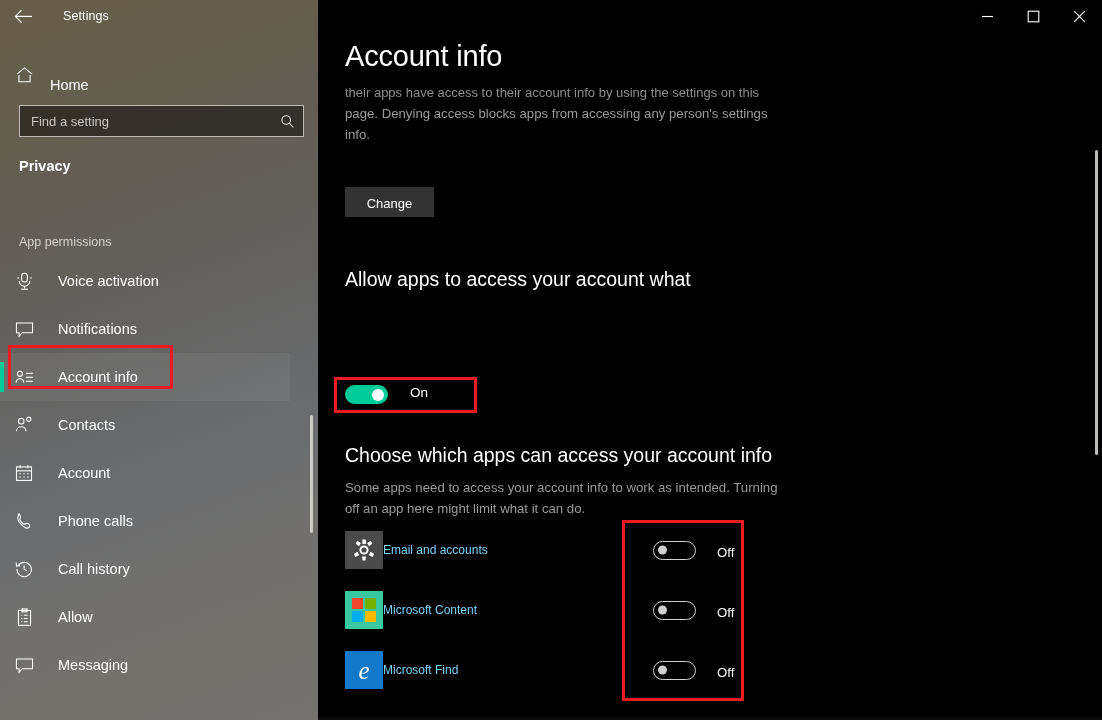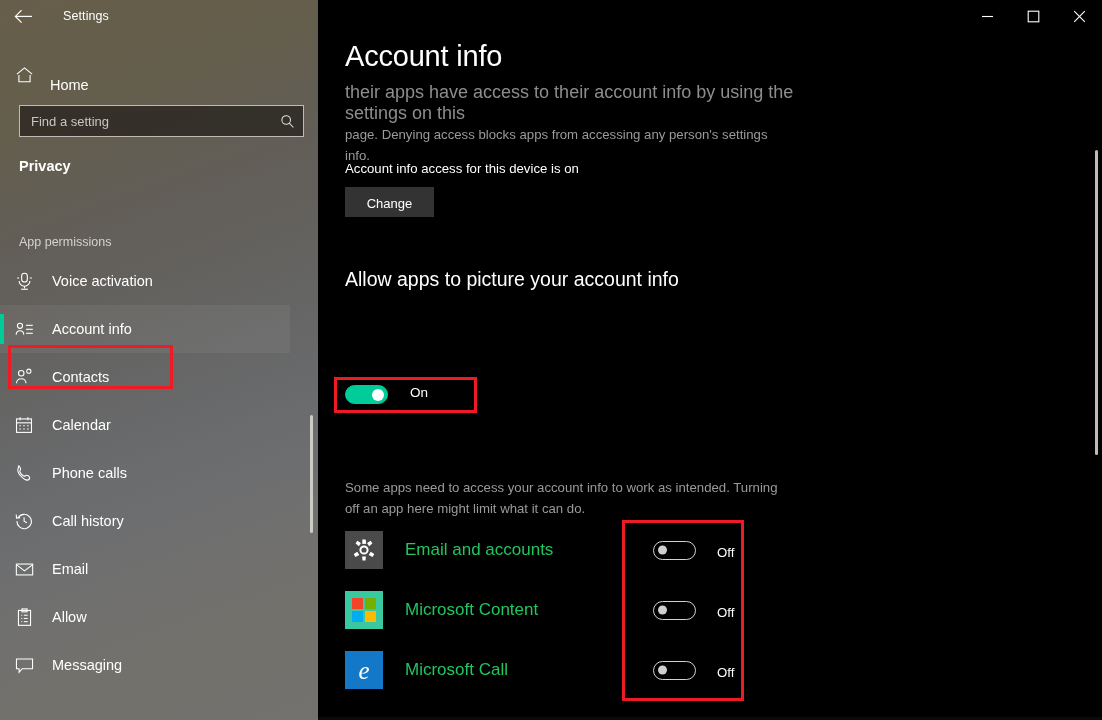--- a/index.html
+++ b/index.html
@@ -143,21 +143,21 @@
     box-sizing: border-box;
   }
   .nav-icon {
     width: 48px;
     display: flex; align-items: center; justify-content: center;
     flex: 0 0 48px;
   }
   .nav-label {
     font-size: 14.5px;
     color: #ffffff;
-    margin-left: 4px;
+    margin-left: 10px;
     white-space: nowrap;
   }
   .nav-item.selected:before {
     content: "";
     position: absolute;
     left: 0; top: 9px;
     width: 4px; height: 30px;
     background: var(--accent, #00cc99);
   }
   .nav-item.selected { background: rgba(255,255,255,0.055); }
@@ -205,21 +205,21 @@
   }
 
   
   .clipped-block {
     position: absolute;
     left: 27px; top: 82px;
     width: 452px;
     z-index: 2;
   }
   .clipped-line-hidden {
-    font-size: 18px;
+    font-size: 13px;
     line-height: 21px;
     color: #8d8d8d;
   }
   .clipped-line {
     font-size: 13.2px;
     line-height: 21px;
     color: #9a9a9a;
   }
 
   .device-status {
@@ -319,23 +319,22 @@
     display: flex;
     align-items: center;
   }
   .app-icon {
     width: 38px; height: 38px;
     flex: 0 0 38px;
     position: relative;
     overflow: hidden;
   }
   .app-name {
-    font-size: 17px;
-    color: #22c55e;
-    margin-left: 22px;
+    font-size: 12px;
+    color: #7dd3fc;
     white-space: nowrap;
   }
   .app-toggle-cell {
     position: absolute;
     left: 308px;
     display: flex; align-items: flex-end;
   }
   .app-toggle-cell .tlabel {
     font-size: 13.2px;
     color: #ffffff;
@@ -452,20 +451,28 @@
               <path d="M3.3 9.4a5.7 5.7 0 0 0 11.4 0" fill="none" stroke="#fff" stroke-width="1.15"></path>
               <line x1="9" y1="15.1" x2="9" y2="17.4" stroke="#fff" stroke-width="1.15"></line>
               <line x1="5.4" y1="18.2" x2="12.6" y2="18.2" stroke="#fff" stroke-width="1.15"></line>
               <line x1="1.2" y1="6.3" x2="3.3" y2="6.3" stroke="#fff" stroke-width="1.1"></line>
               <line x1="14.7" y1="6.3" x2="16.8" y2="6.3" stroke="#fff" stroke-width="1.1"></line>
             </svg>
           </span>
           <span class="nav-label">Voice activation</span>
         </div>
 
+        <div class="nav-item">
+          <span class="nav-icon">
+            <svg width="19" height="17" viewBox="0 0 20 18">
+              <path d="M1.5 2.2h17v10.2H7.6L4.3 16.2v-3.8H1.5z" fill="none" stroke="#fff" stroke-width="1.15"></path>
+            </svg>
+          </span>
+          <span class="nav-label">Notifications</span>
+        </div>
 
         <div class="nav-item selected" style="--accent:#00cc99">
           <span class="nav-icon">
             <svg width="19" height="17" viewBox="0 0 20 18">
               <circle cx="5.2" cy="5.1" r="2.7" fill="none" stroke="#fff" stroke-width="1.15"></circle>
               <path d="M1.2 14.6c0-2.6 1.8-4.3 4-4.3s4 1.7 4 4.3" fill="none" stroke="#fff" stroke-width="1.15"></path>
               <line x1="11.6" y1="4.6" x2="18.8" y2="4.6" stroke="#fff" stroke-width="1.15"></line>
               <line x1="11.6" y1="8.8" x2="18.8" y2="8.8" stroke="#fff" stroke-width="1.15"></line>
               <line x1="11.6" y1="13" x2="18.8" y2="13" stroke="#fff" stroke-width="1.15"></line>
             </svg>
@@ -492,21 +499,21 @@
               <line x1="5.4" y1="1.4" x2="5.4" y2="4.4" stroke="#fff" stroke-width="1.15"></line>
               <line x1="13.6" y1="1.4" x2="13.6" y2="4.4" stroke="#fff" stroke-width="1.15"></line>
               <line x1="4.6" y1="10.3" x2="6.2" y2="10.3" stroke="#fff" stroke-width="1.1"></line>
               <line x1="8.7" y1="10.3" x2="10.3" y2="10.3" stroke="#fff" stroke-width="1.1"></line>
               <line x1="12.8" y1="10.3" x2="14.4" y2="10.3" stroke="#fff" stroke-width="1.1"></line>
               <line x1="4.6" y1="13.8" x2="6.2" y2="13.8" stroke="#fff" stroke-width="1.1"></line>
               <line x1="8.7" y1="13.8" x2="10.3" y2="13.8" stroke="#fff" stroke-width="1.1"></line>
               <line x1="12.8" y1="13.8" x2="14.4" y2="13.8" stroke="#fff" stroke-width="1.1"></line>
             </svg>
           </span>
-          <span class="nav-label">Calendar</span>
+          <span class="nav-label">Account</span>
         </div>
 
         <div class="nav-item">
           <span class="nav-icon">
             <svg width="18" height="18" viewBox="0 0 19 19">
               <path d="M3 2.2c1 0 1.8.3 2.4 1.4.5 1 .8 1.9.3 2.6-.5.7-1 .9-.6 1.9.5 1.3 2.7 3.8 4.3 4.6 1 .5 1.3-.1 2-.6.7-.5 1.6-.1 2.6.4 1.1.6 1.4 1.4 1.4 2.4 0 1-1.3 2.1-2.6 2.1-3 0-9.8-6.2-9.8-10.5 0-1.6 1-4.3 2-4.3z" fill="none" stroke="#fff" stroke-width="1.15"></path>
             </svg>
           </span>
           <span class="nav-label">Phone calls</span>
         </div>
@@ -515,29 +522,20 @@
           <span class="nav-icon">
             <svg width="18" height="18" viewBox="0 0 19 19">
               <path d="M3.2 6.1A7.6 7.6 0 1 1 2.1 9.6" fill="none" stroke="#fff" stroke-width="1.15"></path>
               <polyline points="1.3,2.6 1.6,6.4 5.4,5.9" fill="none" stroke="#fff" stroke-width="1.15"></polyline>
               <polyline points="9.6,5.6 9.6,9.8 12.6,11.4" fill="none" stroke="#fff" stroke-width="1.15"></polyline>
             </svg>
           </span>
           <span class="nav-label">Call history</span>
         </div>
 
-        <div class="nav-item">
-          <span class="nav-icon">
-            <svg width="19" height="15" viewBox="0 0 20 16">
-              <rect x="1.3" y="2.2" width="17.4" height="11.6" fill="none" stroke="#fff" stroke-width="1.15"></rect>
-              <polyline points="1.3,2.8 10,9.4 18.7,2.8" fill="none" stroke="#fff" stroke-width="1.15"></polyline>
-            </svg>
-          </span>
-          <span class="nav-label">Email</span>
-        </div>
 
         <div class="nav-item">
           <span class="nav-icon">
             <svg width="17" height="19" viewBox="0 0 18 20">
               <rect x="2.6" y="2.5" width="12.8" height="15.8" fill="none" stroke="#fff" stroke-width="1.15"></rect>
               <rect x="6.3" y="0.9" width="5.4" height="3.1" fill="none" stroke="#fff" stroke-width="1.15"></rect>
               <line x1="5.6" y1="7.6" x2="6.6" y2="7.6" stroke="#fff" stroke-width="1.1"></line>
               <line x1="8.3" y1="7.6" x2="12.4" y2="7.6" stroke="#fff" stroke-width="1.1"></line>
               <line x1="5.6" y1="11" x2="6.6" y2="11" stroke="#fff" stroke-width="1.1"></line>
               <line x1="8.3" y1="11" x2="12.4" y2="11" stroke="#fff" stroke-width="1.1"></line>
@@ -591,25 +589,25 @@
     </div>
 
     <div class="clipped-block">
       <div class="clipped-line-hidden">their apps have access to their account info by using the settings on this</div>
       <div class="clipped-line">page. Denying access blocks apps from accessing any person's settings</div>
       <div class="clipped-line">info.</div>
     </div>
 
     <div class="page-title">Account info</div>
 
-    <div class="device-status">Account info access for this device is on</div>
     <button class="change-btn">Change</button>
 
-    <div class="h2 allow">Allow apps to picture your account info</div>
-
+    <div class="h2 allow">Allow apps to access your account what</div>
+
+    <div class="h2 choose">Choose which apps can access your account info</div>
     <div class="para choose">Some apps need to access your account info to work as intended. Turning off an app here might limit what it can do.</div>
 
     <div class="applist">
 
       <div class="app-row">
         <span class="app-icon ico-gear">
           <svg width="24" height="24" viewBox="0 0 24 24">
             <path fill="#ffffff" d="M12 7.4a4.6 4.6 0 1 0 0 9.2 4.6 4.6 0 0 0 0-9.2zm0 7.2a2.6 2.6 0 1 1 0-5.2 2.6 2.6 0 0 1 0 5.2z"></path>
             <path fill="#ffffff" d="M10.3 1.6h3.4l.5 4.2-3.9.3zM3.6 5.6l1.7-2.9 3.6 2.3-2 3.3zM20.4 5.6l-1.7-2.9-3.6 2.3 2 3.3zM3.4 18.9l-1.7-3 3.6-2.2 2 3.3zM20.6 18.9l1.7-3-3.6-2.2-2 3.3zM10.5 22.6h3l.4-4-3.8-.2z"></path>
           </svg>
@@ -634,21 +632,21 @@
         <span class="app-toggle-cell">
           <span class="toggle off">
               <span class="knob"></span>
             </span>
           <span class="tlabel">Off</span>
         </span>
       </div>
 
       <div class="app-row">
         <span class="app-icon ico-edge">e</span>
-        <span class="app-name">Microsoft Call</span>
+        <span class="app-name">Microsoft Find</span>
         <span class="app-toggle-cell">
           <span class="toggle off">
               <span class="knob"></span>
             </span>
           <span class="tlabel">Off</span>
         </span>
       </div>
 
     </div>
 

